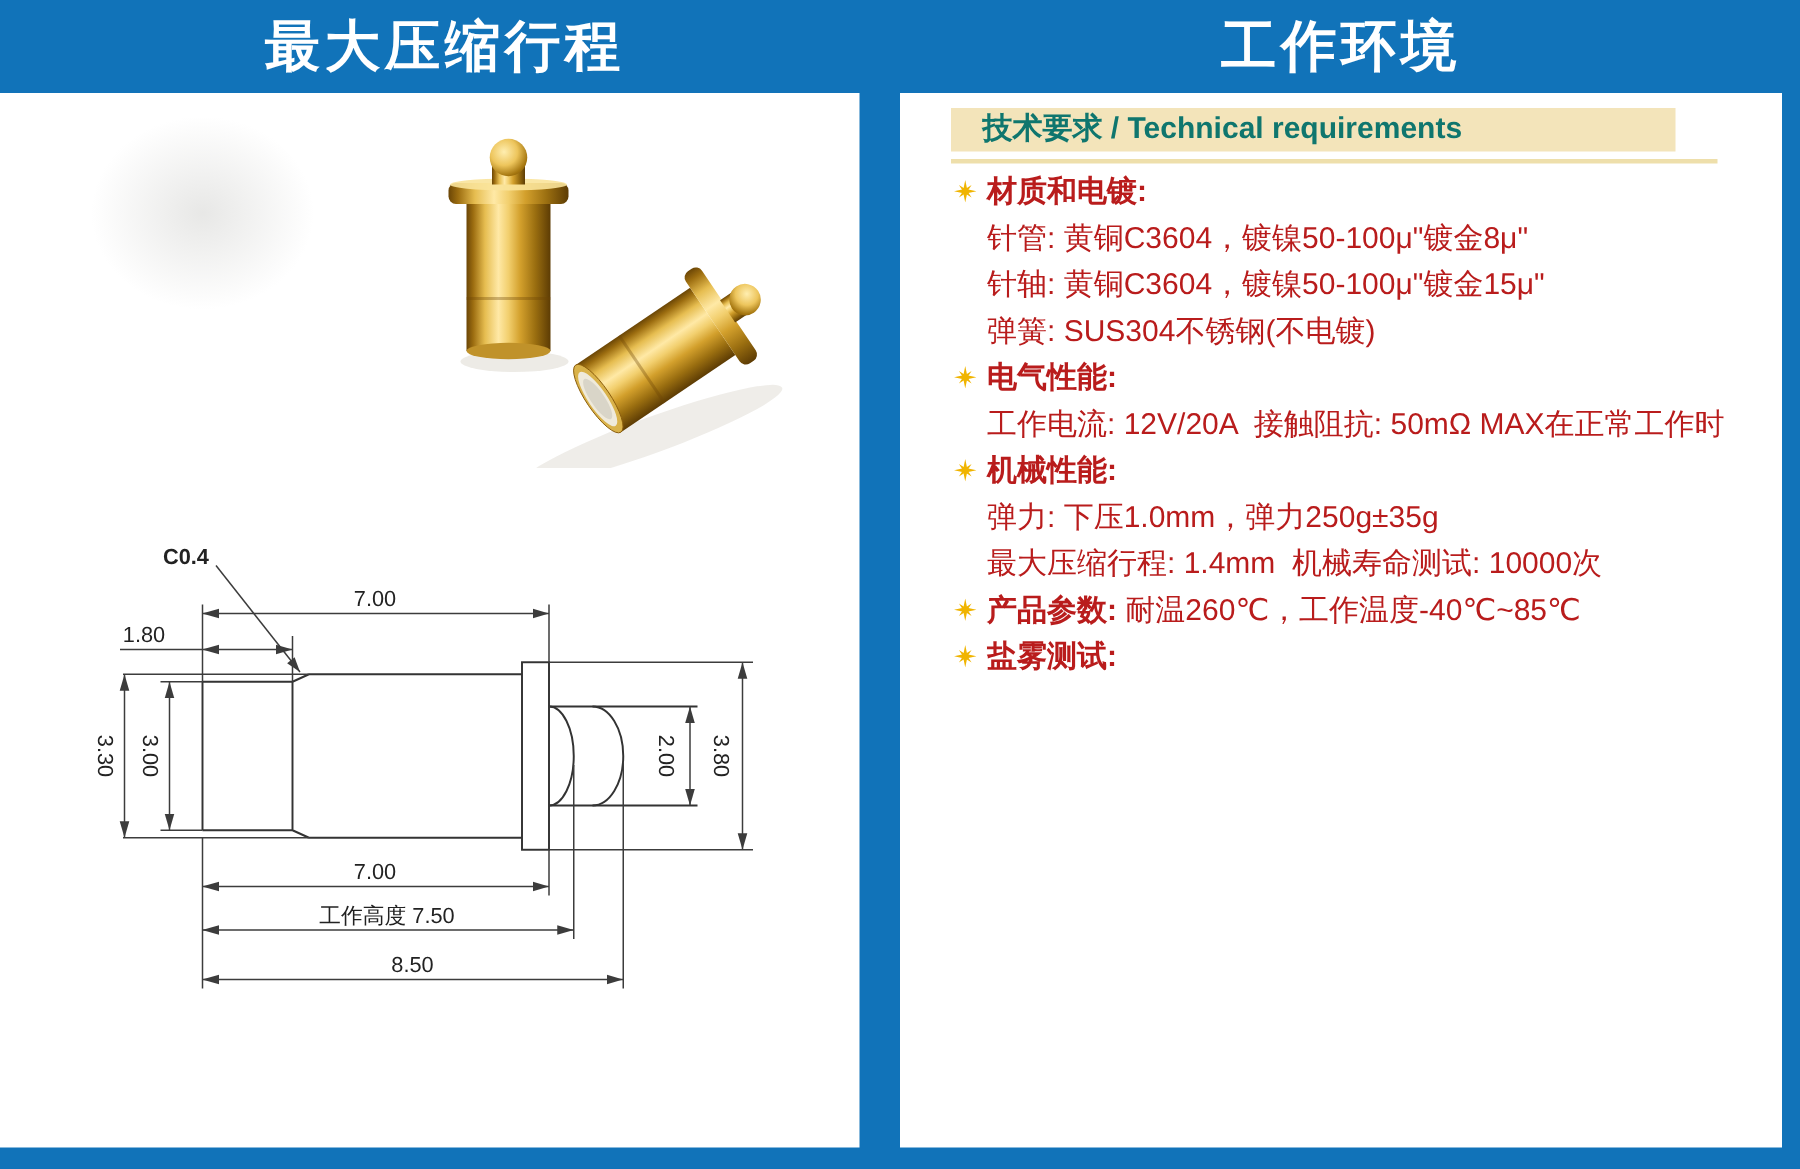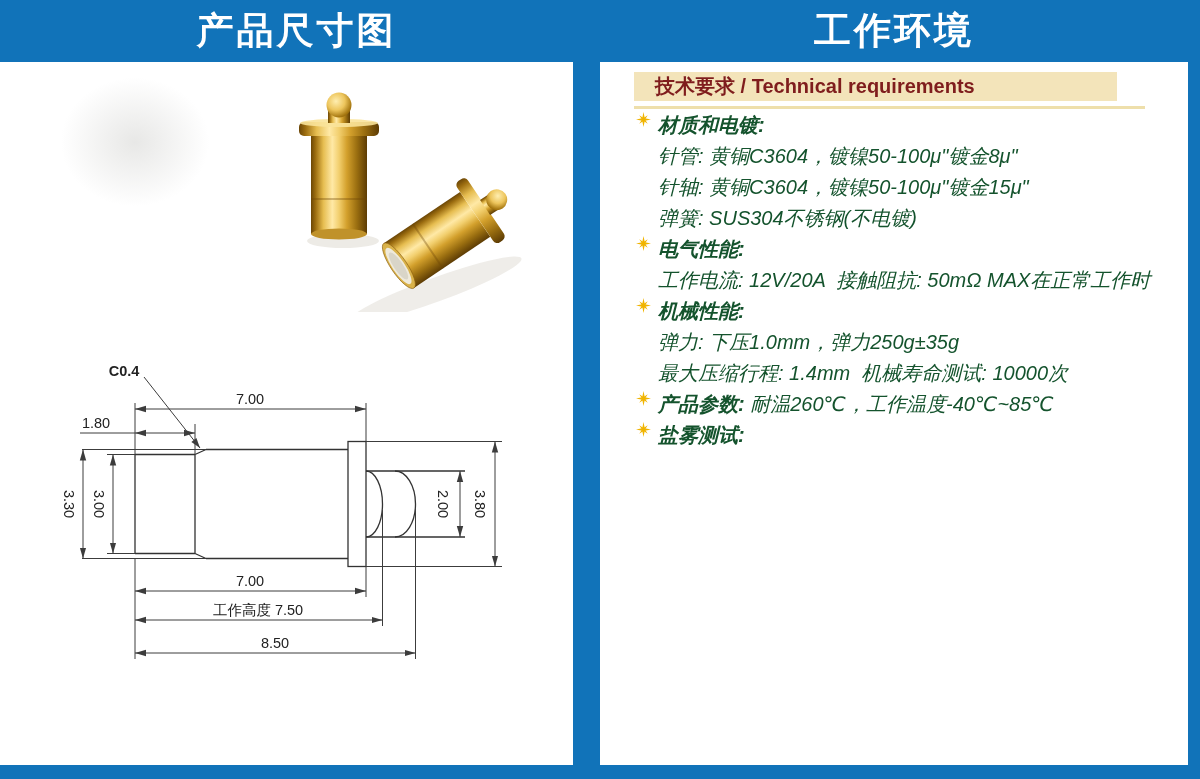--- a/index.html
+++ b/index.html
@@ -7,41 +7,41 @@
   .title{position:absolute;top:0;height:62px;line-height:62px;text-align:center;
          color:#ffffff;font-size:37px;font-weight:700;letter-spacing:3px;}
   #title-left{left:8px;width:577px;}
   #title-right{left:600px;width:588px;}
   .panel{position:absolute;top:62px;height:703px;background:#ffffff;}
   #left-panel{left:0;width:573px;}
   #right-panel{left:600px;width:588px;}
   
   .tech-bar{position:absolute;left:34px;top:10px;width:483px;height:29px;background:#f3e4ba;
             line-height:29px;padding-left:21px;box-sizing:border-box;
-            font-size:20px;font-weight:700;color:#7f1d1d;}
+            font-size:20px;font-weight:700;color:#0f766e;}
   .tech-underline{position:absolute;left:34px;top:44px;width:511px;height:3px;background:#eedfab;}
   #spec-rows{position:absolute;left:0;top:50px;width:588px;}
-  .spec-row{display:flex;height:31px;font-size:20px;color:#14532d;font-style:italic;}
+  .spec-row{display:flex;align-items:center;height:31px;font-size:20px;color:#b91c1c;}
   .spark-wrap{width:15px;height:15px;margin:0 7px 0 36px;flex:0 0 auto;display:flex;align-items:center;}
   .row-label{font-weight:700;white-space:pre;}
   .row-text{white-space:pre;}
   
   #photo-smudge{position:absolute;left:60px;top:15px;width:150px;height:130px;
     background:radial-gradient(ellipse at center,rgba(203,203,200,0.45),rgba(255,255,255,0) 70%);}
   #product-photo{position:absolute;left:225px;top:20px;}
   
   #dim-drawing{position:absolute;left:52px;top:288px;}
   #dim-drawing .outline{stroke:#333;stroke-width:1.3;fill:none;}
   #dim-drawing .dim{stroke:#3c3c3c;stroke-width:1;fill:none;}
   #dim-drawing text{font-family:"Liberation Sans","DejaVu Sans",sans-serif;font-size:14.5px;fill:#222;}
 </style>
 </head>
 <body>
 
-<div class="title" id="title-left">产品尺寸图</div>
+<div class="title" id="title-left">最大压缩行程</div>
 <div class="title" id="title-right">工作环境</div>
 
 <div class="panel" id="left-panel">
   <div id="photo-smudge"></div>
 
   <svg id="product-photo" width="320" height="230" viewBox="0 0 320 230">
     <defs>
       <linearGradient id="gv" x1="0" y1="0" x2="1" y2="0">
         <stop offset="0" stop-color="#6b4606"></stop>
         <stop offset="0.08" stop-color="#9c6d10"></stop>

